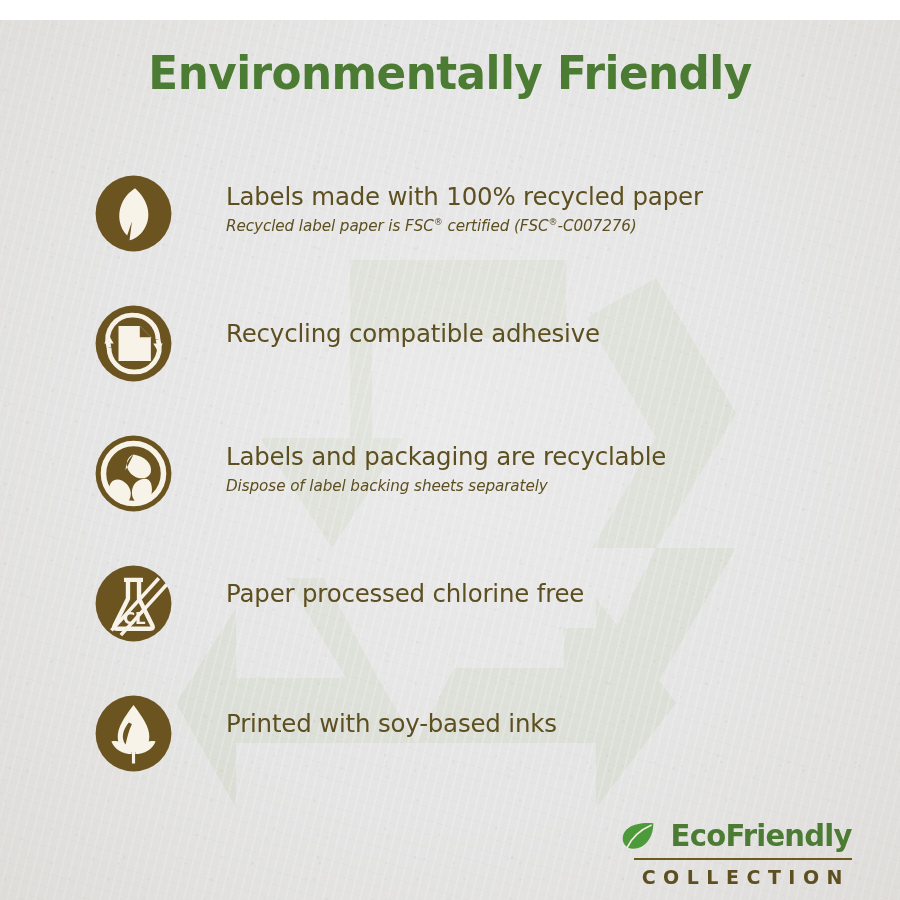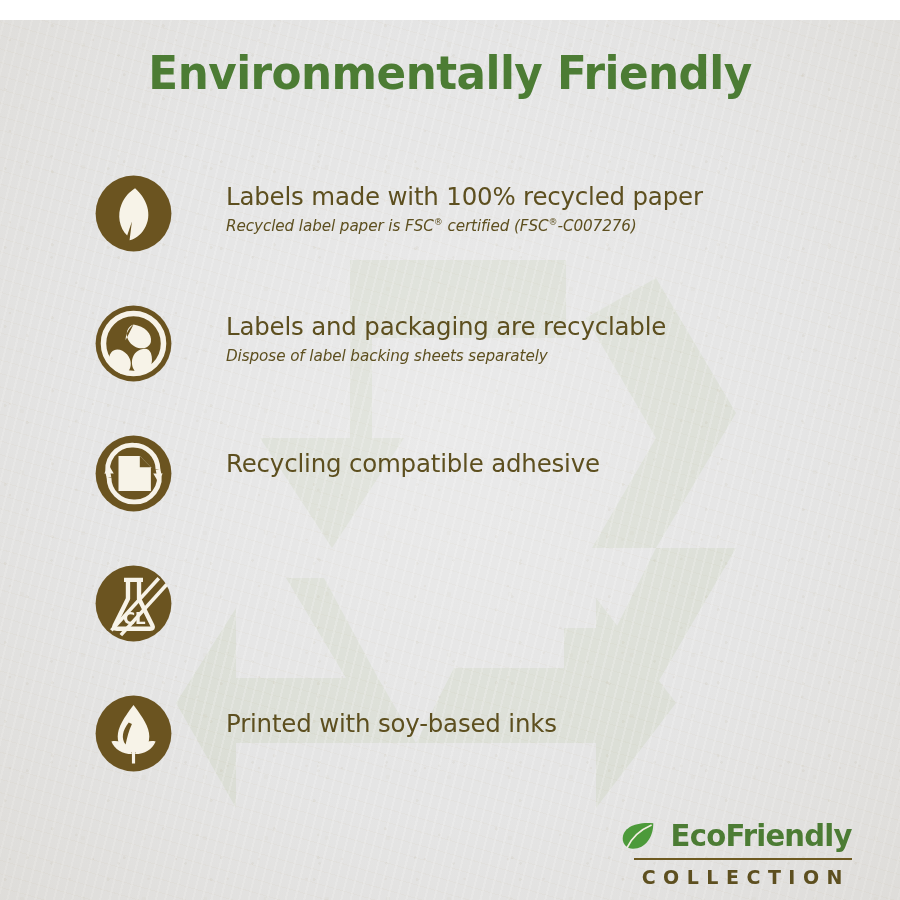--- a/index.html
+++ b/index.html
@@ -218,64 +218,67 @@
         <circle cx="50" cy="50" r="48" fill="#6b5420"></circle>
         <path d="M52 18 C70 34 74 56 62 72 C56 80 49 83 45 84 L48 60 L42 78
                  C32 68 29 52 35 38 C39 28 46 22 52 18 Z" fill="#f7f3e8"></path>
       </svg>
       <div class="ftext">
         <div class="fmain">Labels made with 100% recycled paper</div>
         <div class="fsub"><span>Recycled label paper is FSC</span><sup>®</sup><span> certified (FSC</span><sup>®</sup><span>-C007276)</span></div>
       </div>
     </div>
 
+    <div class="feature single">
+      <svg class="badge" viewBox="0 0 100 100" xmlns="http://www.w3.org/2000/svg">
+        <circle cx="50" cy="50" r="48" fill="#6b5420"></circle>
+        <path d="M19 55 A31 31 0 0 1 50 14 A31 31 0 0 1 81 45" fill="none" stroke="#f7f3e8" stroke-width="6"></path>
+        <path d="M81 45 A31 31 0 0 1 50 86 A31 31 0 0 1 19 55" fill="none" stroke="#f7f3e8" stroke-width="6"></path>
+        <path d="M13 50 L19 40 L25 50 Z" fill="#f7f3e8"></path>
+        <path d="M87 50 L81 60 L75 50 Z" fill="#f7f3e8"></path>
+        <path d="M31 28 L58 28 L72 42 L72 72 L31 72 Z" fill="#f7f3e8"></path>
+        <path d="M58 28 L58 42 L72 42 Z" fill="#6b5420"></path>
+      </svg>
+      <div class="ftext">
+        <div class="fmain">Recycling compatible adhesive</div>
+      </div>
+    </div>
+
     <div class="feature pair">
       <svg class="badge" viewBox="0 0 100 100" xmlns="http://www.w3.org/2000/svg">
         <circle cx="50" cy="50" r="48" fill="#6b5420"></circle>
         <circle cx="50" cy="50" r="38" fill="none" stroke="#f7f3e8" stroke-width="7"></circle>
         <g fill="#f7f3e8">
           <path d="M50 26 C64 28 74 38 72 48 C70 56 60 58 52 54 C44 50 40 42 42 34 C44 29 47 27 50 26 Z
                    M50 26 C44 31 40 38 40 46"></path>
           <path d="M72 62 C76 74 71 86 62 88 C54 90 48 83 48 74 C48 65 54 58 62 57 C67 56 70 58 72 62 Z"></path>
           <path d="M30 86 C20 80 16 68 22 61 C27 55 36 57 42 64 C48 71 48 80 43 86 C39 90 34 89 30 86 Z"></path>
         </g>
       </svg>
       <div class="ftext">
         <div class="fmain">Labels and packaging are recyclable</div>
         <div class="fsub">Dispose of label backing sheets separately</div>
-      </div>
-    </div>
-
-    <div class="feature single">
-      <svg class="badge" viewBox="0 0 100 100" xmlns="http://www.w3.org/2000/svg">
-        <circle cx="50" cy="50" r="48" fill="#6b5420"></circle>
-        <path d="M19 55 A31 31 0 0 1 50 14 A31 31 0 0 1 81 45" fill="none" stroke="#f7f3e8" stroke-width="6"></path>
-        <path d="M81 45 A31 31 0 0 1 50 86 A31 31 0 0 1 19 55" fill="none" stroke="#f7f3e8" stroke-width="6"></path>
-        <path d="M13 50 L19 40 L25 50 Z" fill="#f7f3e8"></path>
-        <path d="M87 50 L81 60 L75 50 Z" fill="#f7f3e8"></path>
-        <path d="M31 28 L58 28 L72 42 L72 72 L31 72 Z" fill="#f7f3e8"></path>
-        <path d="M58 28 L58 42 L72 42 Z" fill="#6b5420"></path>
-      </svg>
-      <div class="ftext">
-        <div class="fmain">Recycling compatible adhesive</div>
       </div>
     </div>
 
     <div class="feature single">
       <svg class="badge" viewBox="0 0 100 100" xmlns="http://www.w3.org/2000/svg">
         <circle cx="50" cy="50" r="48" fill="#6b5420"></circle>
         <g fill="none" stroke="#f7f3e8" stroke-width="5.5" stroke-linejoin="round">
           <path d="M38 20 L62 20 M43 20 L43 44 L26 78 Q24 82 29 82 L71 82 Q76 82 74 78 L57 44 L57 20"></path>
         </g>
         <text x="51" y="76" font-family="DejaVu Sans, sans-serif" font-size="21" font-weight="bold" fill="#f7f3e8" text-anchor="middle">CL</text>
         <g stroke="#f7f3e8" stroke-width="4.5" stroke-linecap="butt">
           <line x1="22" y1="84" x2="82" y2="18"></line>
           <line x1="34" y1="90" x2="92" y2="26"></line>
         </g>
       </svg>
+      <div class="ftext">
+        <div class="fmain">Paper processed chlorine free</div>
+      </div>
     </div>
 
     <div class="feature single">
       <svg class="badge" viewBox="0 0 100 100" xmlns="http://www.w3.org/2000/svg">
         <circle cx="50" cy="50" r="48" fill="#6b5420"></circle>
         <g fill="#f7f3e8">
           <path d="M50 14 C62 30 70 42 70 54 C70 66 61 74 50 74 C39 74 30 66 30 54 C30 42 38 30 50 14 Z"></path>
           <path d="M48 88 L52 88 L52 60 L48 60 Z"></path>
           <path d="M48 76 C36 76 26 70 22 60 C34 58 45 64 48 76 Z"></path>
           <path d="M52 76 C64 76 74 70 78 60 C66 58 55 64 52 76 Z"></path>

